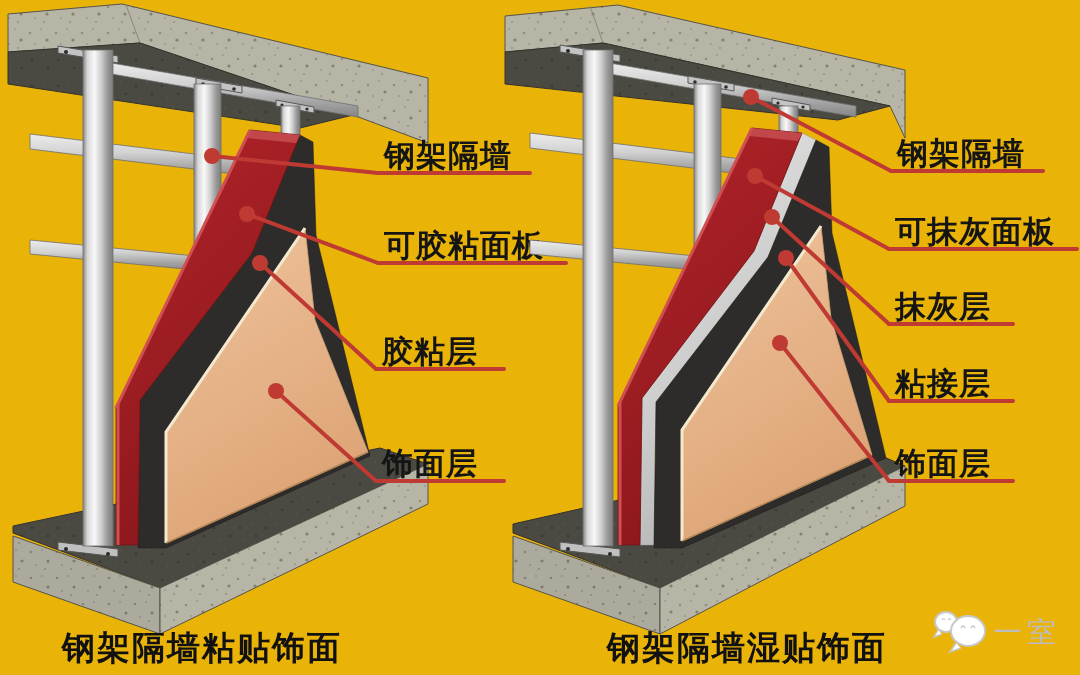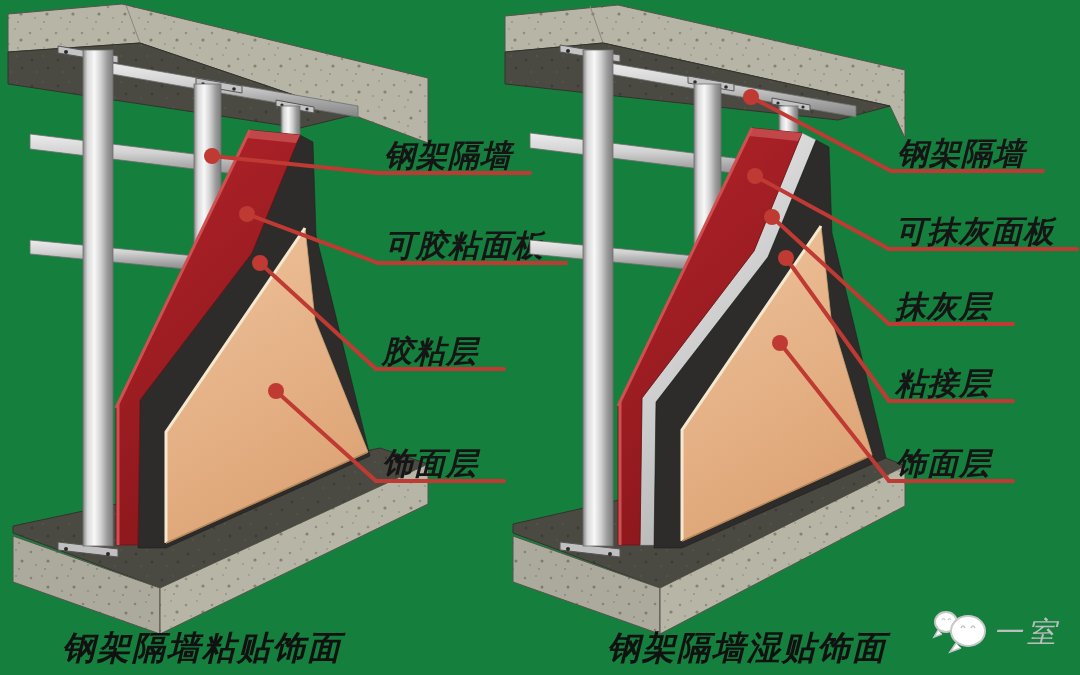--- a/index.html
+++ b/index.html
@@ -1,17 +1,17 @@
 <!DOCTYPE html>
 <html><head>
 <meta charset="utf-8">
 <style>
   html,body{margin:0;padding:0;background:#ffffff;}
-  .stage{position:relative;width:1080px;height:675px;background:#15803d;overflow:hidden;
-         font-family:"Liberation Sans", sans-serif;font-style:italic;}
+  .stage{position:relative;width:1080px;height:675px;background:#eab308;overflow:hidden;
+         font-family:"Liberation Sans", sans-serif;}
   .caption{position:absolute;top:626px;width:330px;text-align:center;font-size:33px;
            font-weight:700;color:#111;letter-spacing:2px;white-space:nowrap;}
   #cap-left{left:37px;}
   #cap-right{left:582px;}
   svg{position:absolute;left:0;top:0;}
   .lbl{font-size:31px;font-weight:700;fill:#151515;letter-spacing:1px;}
   .wm-text{font-size:29px;fill:#bdbdbd;letter-spacing:5px;}
   .callout-line{stroke:#bf3a33;stroke-width:4;stroke-linecap:round;fill:none;}
   .callout-dot{fill:#bf3a33;}
   .conc-edge{stroke:#55544a;stroke-width:1;}

